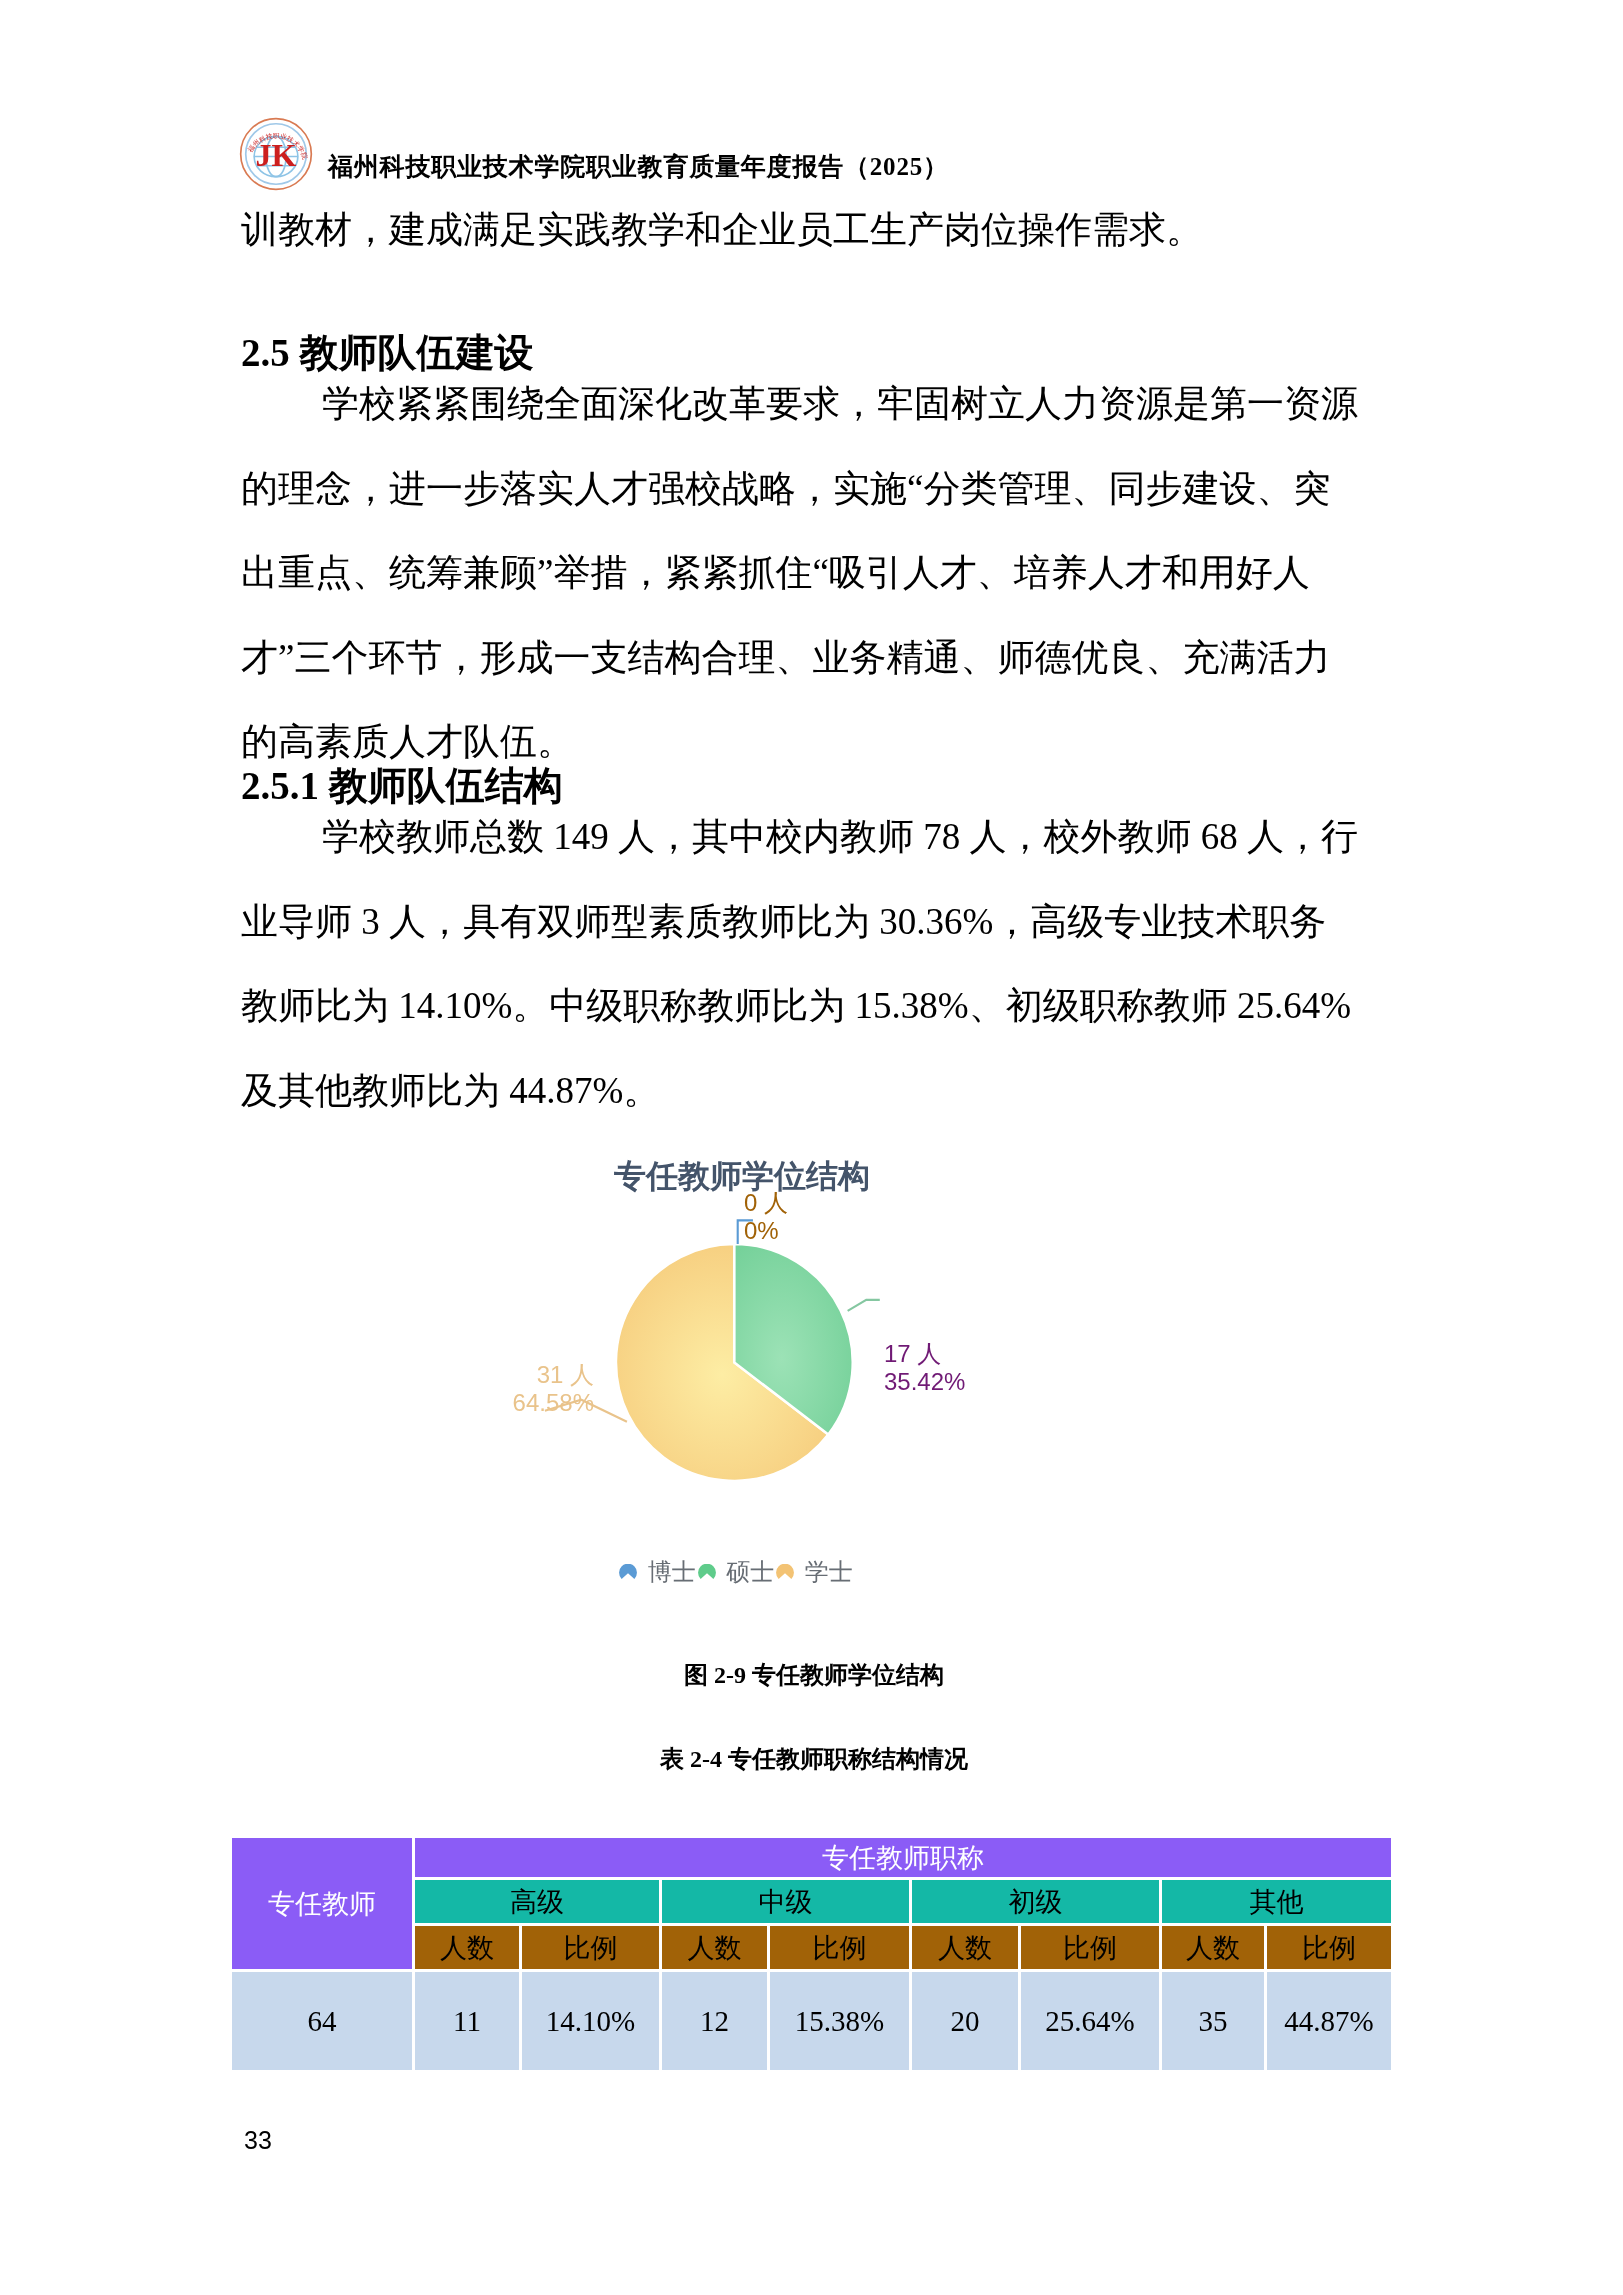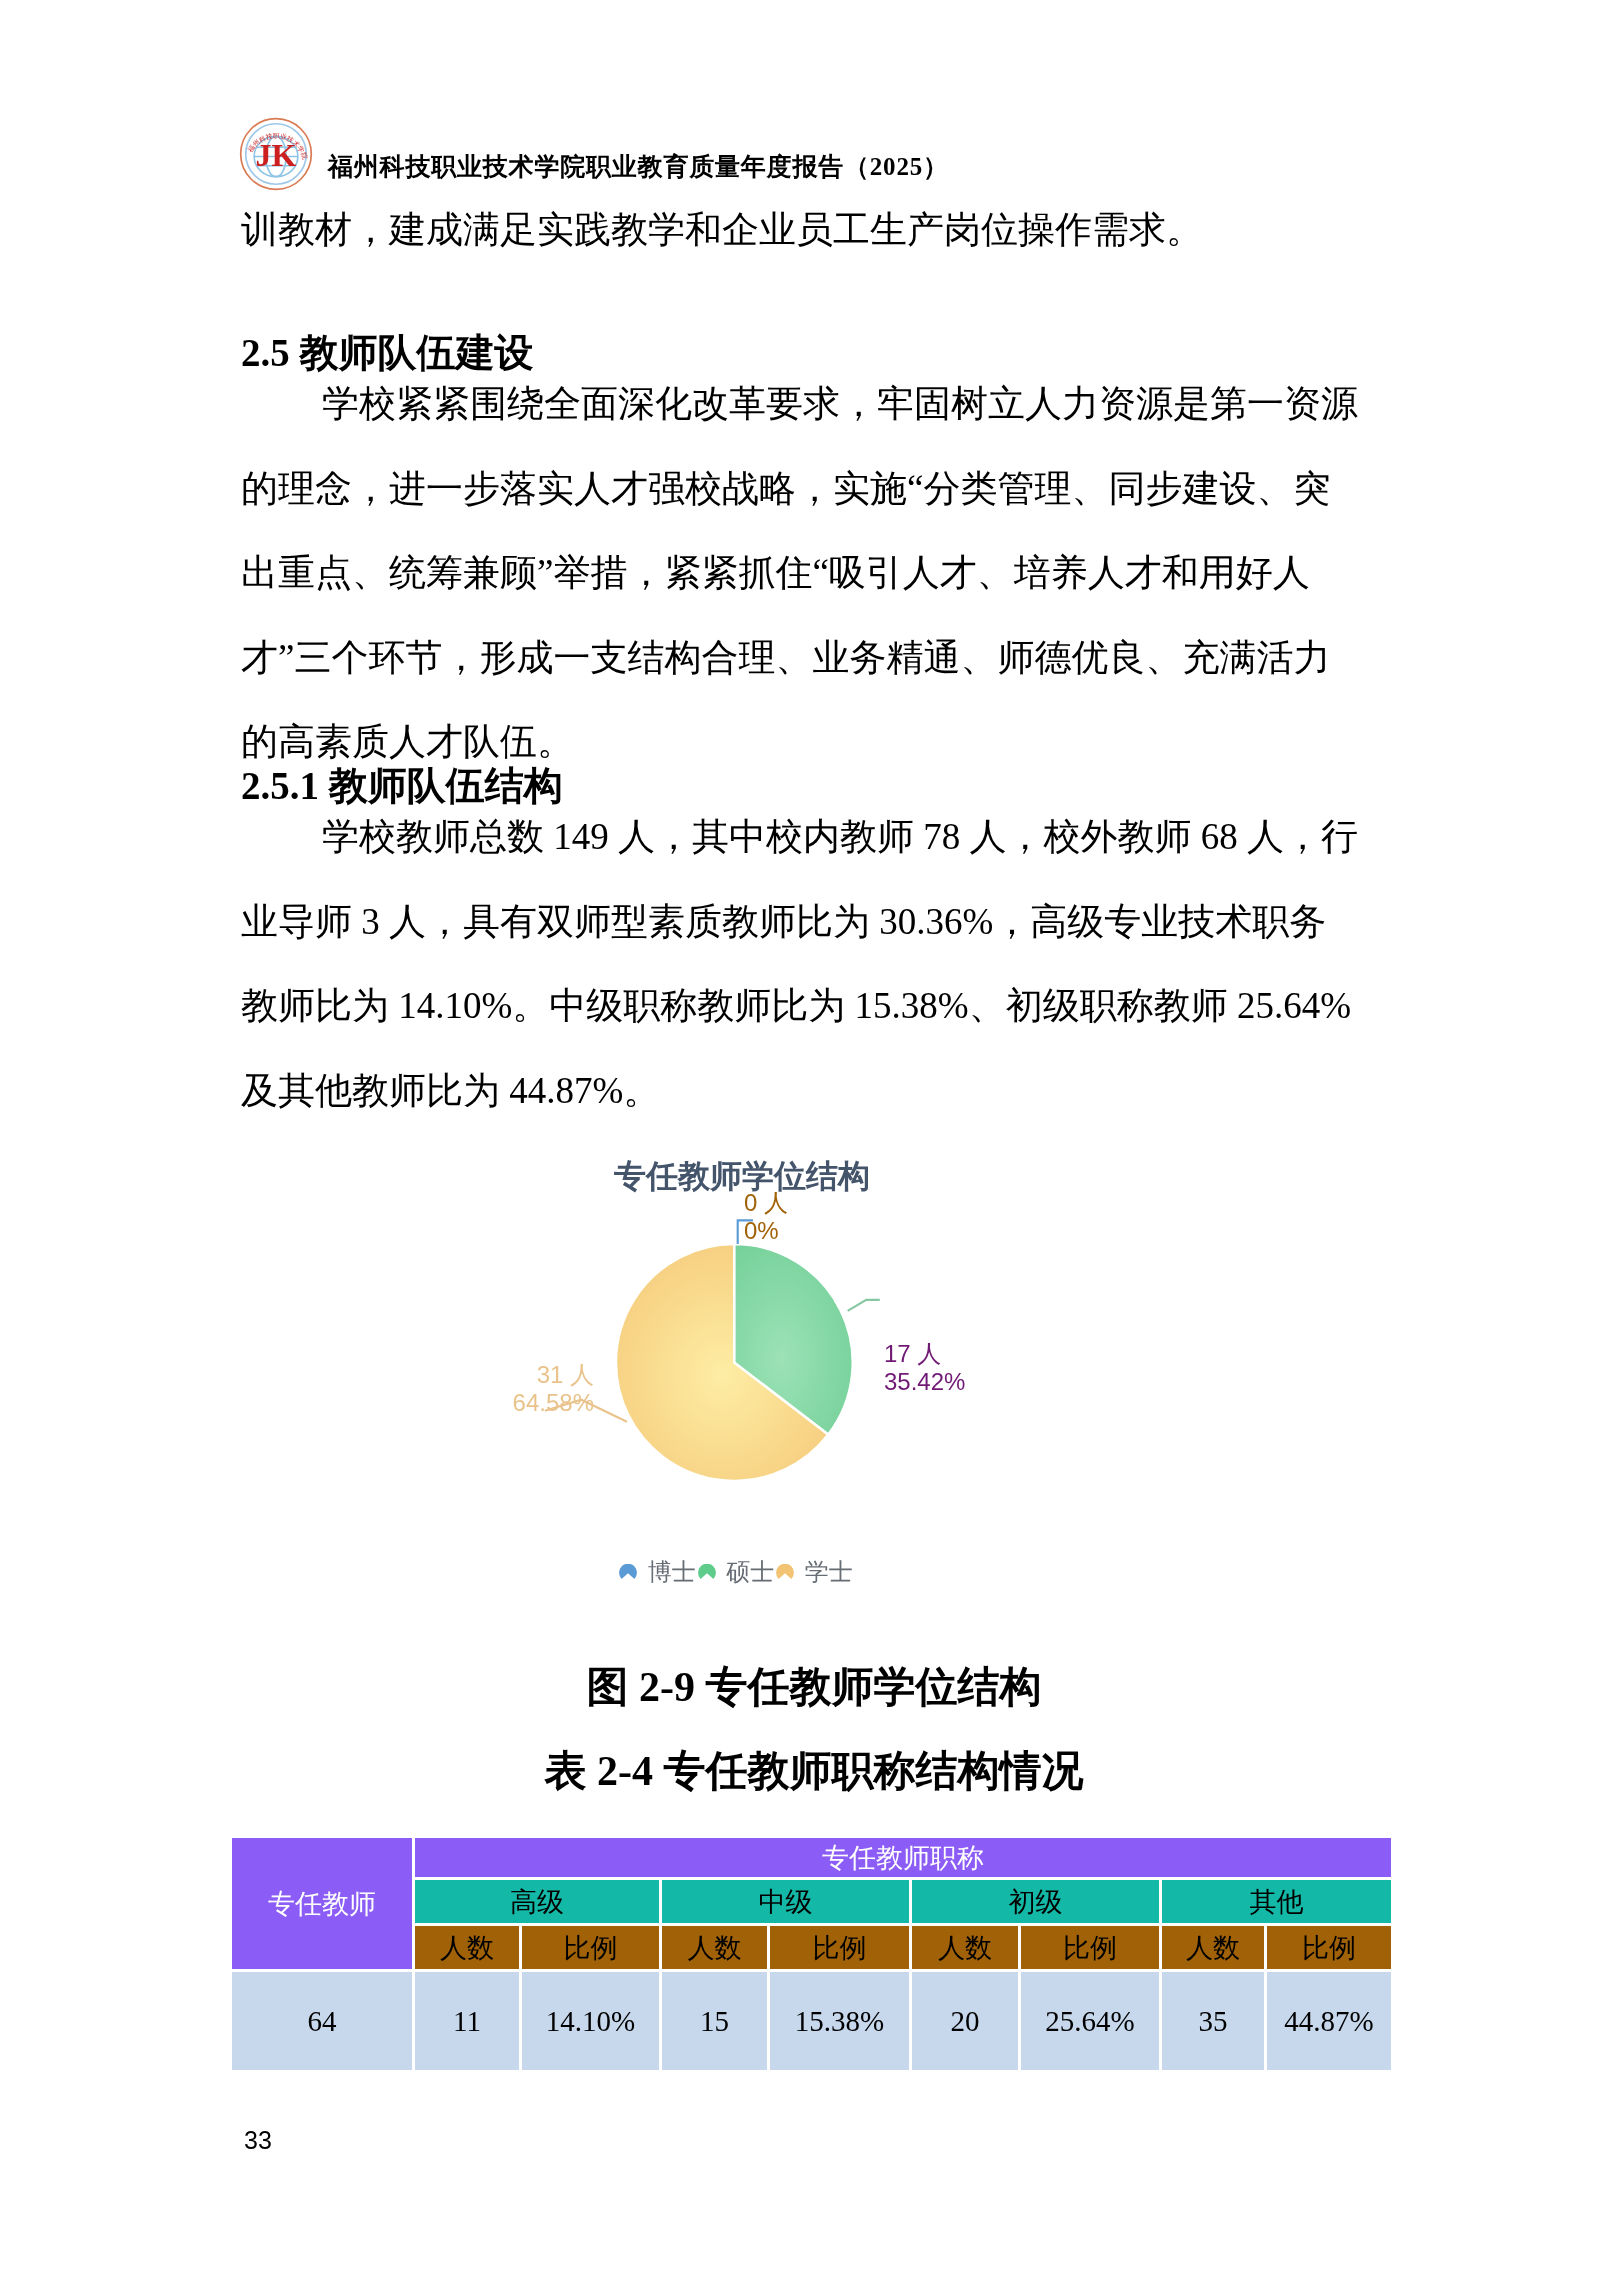--- a/index.html
+++ b/index.html
@@ -13,21 +13,21 @@
   
   .bodyline{font-size:37px;line-height:44px;white-space:nowrap;}
   .h1{font-size:39px;font-weight:bold;white-space:nowrap;}
   
   .chart-title{font-size:32px;font-weight:bold;color:#44546a;text-align:center;
     font-family:"Liberation Sans","DejaVu Sans",sans-serif;}
   .pie-label{font-family:"Liberation Sans","DejaVu Sans",sans-serif;font-size:24px;line-height:28px;}
   .legend{display:flex;align-items:center;justify-content:center;
     font-family:Liberation Sans, sans-serif;font-size:24px;color:#676d74;}
   .legend-item{display:flex;align-items:center;gap:8.5px;}
-  .caption{font-size:42px;font-weight:bold;text-align:center;white-space:nowrap;}
+  .caption{font-size:24px;font-weight:bold;text-align:center;white-space:nowrap;}
   
   table.rep{border-collapse:collapse;table-layout:fixed;width:1162px;
     font-size:27px;text-align:center;}
   table.rep td{border:3.4px solid #ffffff;padding:0;vertical-align:middle;}
   .c-blue{background:#8b5cf6;color:#ffffff;}
   .c-mid{background:#14b8a6;color:#000;}
   .c-light{background:#a16207;color:#000;}
   .c-data{background:#c7d8ec;color:#000;font-size:29px;}
   .r1{height:42px;}
   .r2{height:46px;}
@@ -170,21 +170,21 @@
         <td class="c-light">比例</td>
         <td class="c-light">人数</td>
         <td class="c-light">比例</td>
         <td class="c-light">人数</td>
         <td class="c-light">比例</td>
       </tr>
       <tr class="rd">
         <td class="c-data">64</td>
         <td class="c-data">11</td>
         <td class="c-data">14.10%</td>
-        <td class="c-data">15</td>
+        <td class="c-data">12</td>
         <td class="c-data">15.38%</td>
         <td class="c-data">20</td>
         <td class="c-data">25.64%</td>
         <td class="c-data">35</td>
         <td class="c-data">44.87%</td>
       </tr>
     </tbody>
       </table>
   </div>
 

